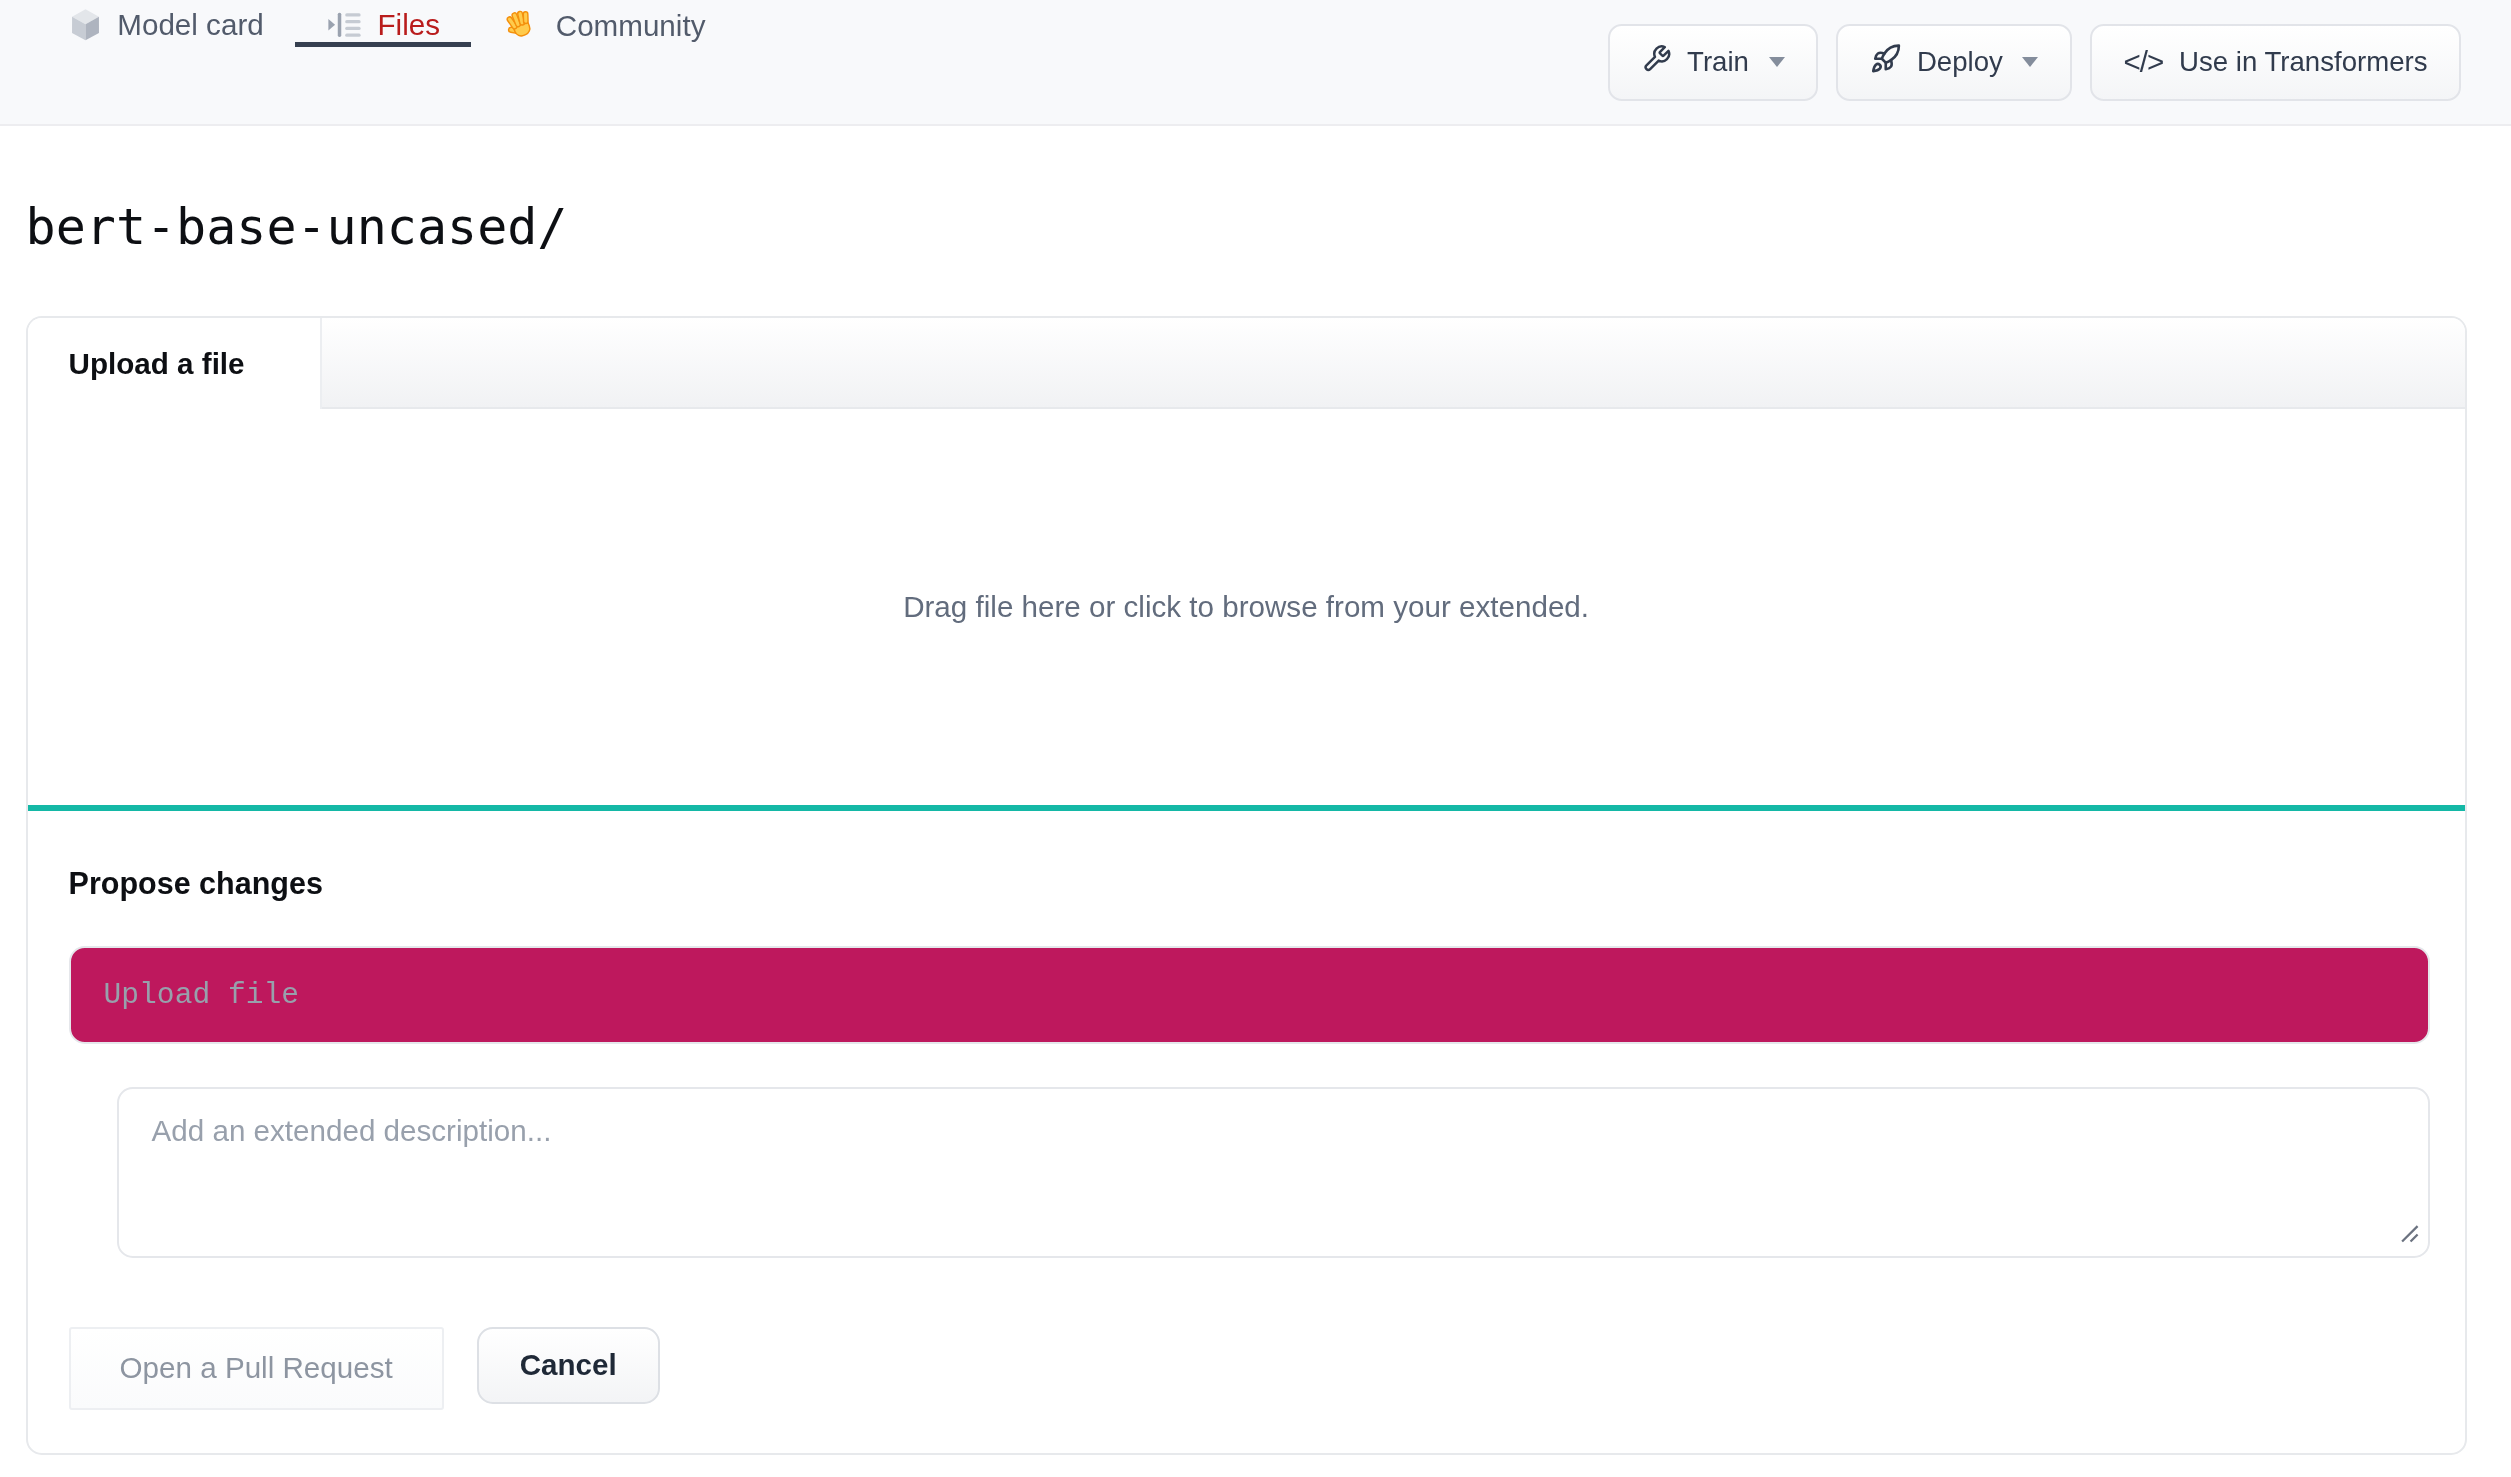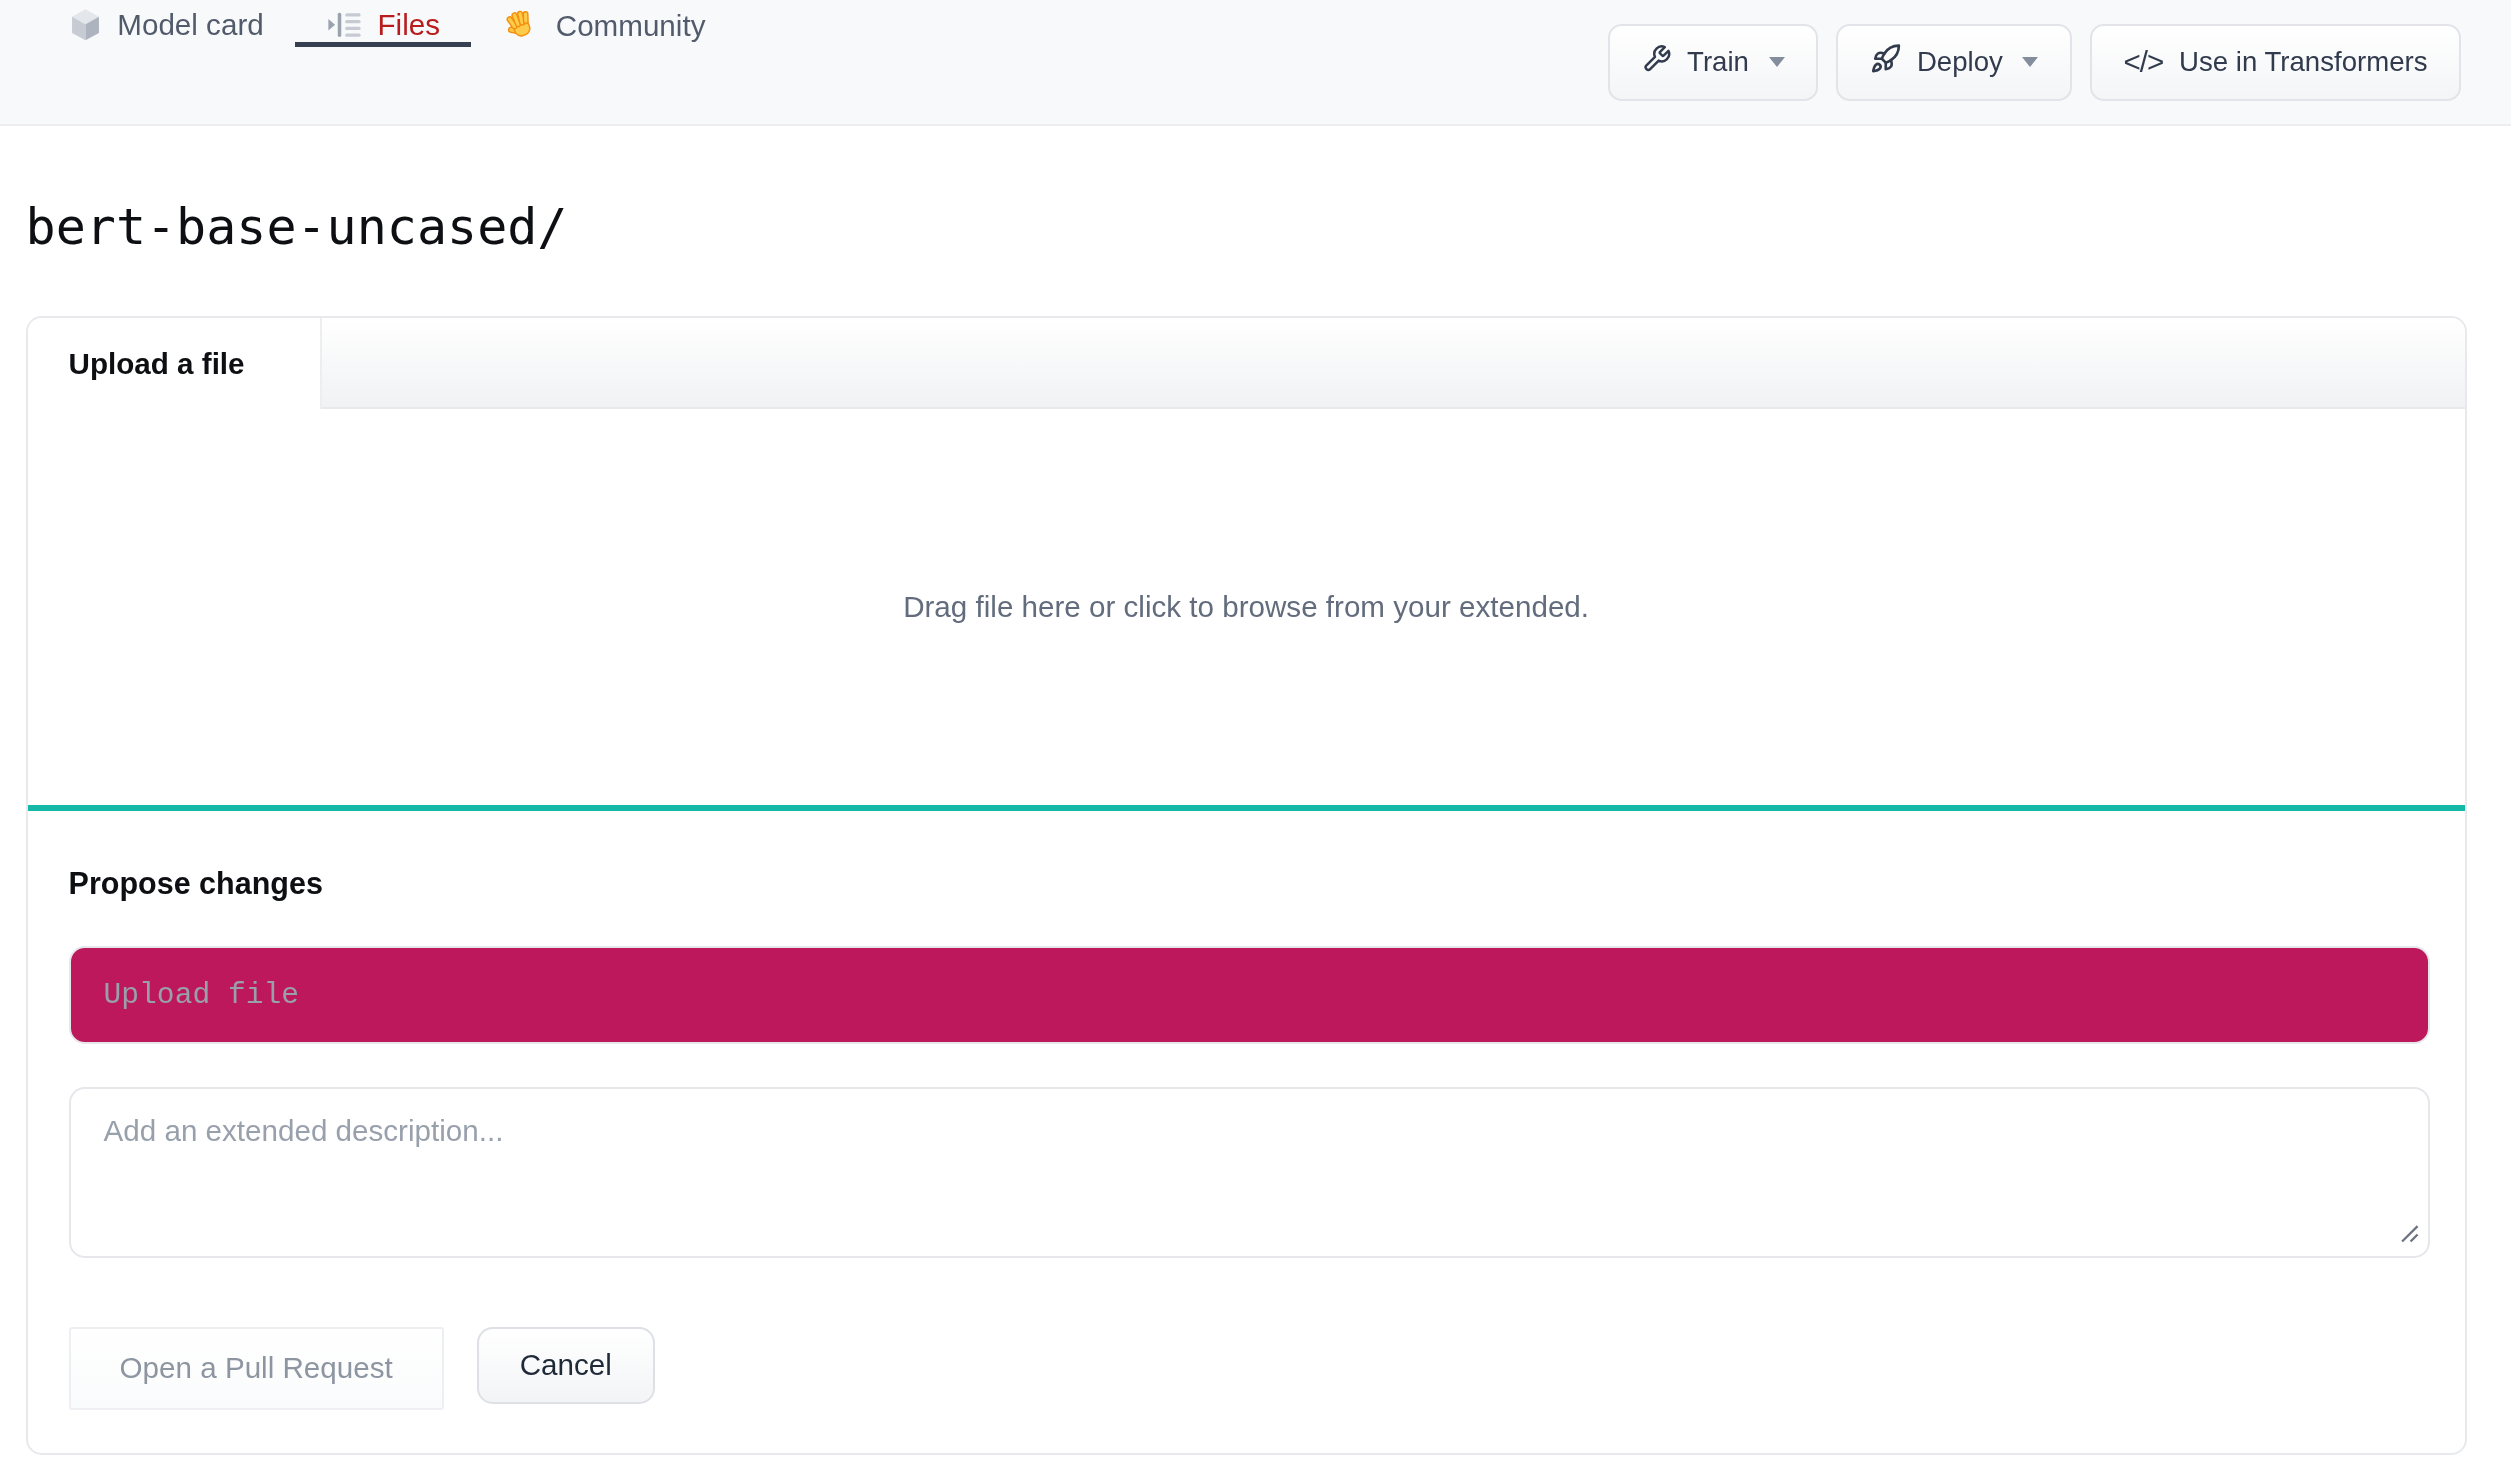--- a/index.html
+++ b/index.html
@@ -108,21 +108,21 @@
   }
   .text-input {
     display: block; width: 100%;
     height: 98px;
     border: 2px solid #e5e7eb; border-radius: 15.8px;
     padding: 0 33px;
     font-size: 29.6px; color: #111318;
     font-family: Liberation Mono, monospace;
     outline: none; background: #be185d;
   }
-  .ta-wrap { position: relative; margin-top: 43px; }
+  .ta-wrap { position: relative; margin-top: 43px; margin-left: 48px; }
   .text-area {
     display: block; width: 100%;
     height: 171px;
     border: 2px solid #e5e7eb; border-radius: 15.8px;
     padding: 25.6px 33px;
     font-size: 29.6px; color: #111318;
     font-family: "Liberation Sans", sans-serif;
     outline: none; resize: none; background: #ffffff;
   }
   .resize-handle { position: absolute; right: 9.9px; bottom: 9.9px; }
@@ -134,21 +134,21 @@
     border: 2px solid #edeff2; border-radius: 3px;
     background: linear-gradient(to bottom, #ffffff, #fafbfc);
     font-size: 29.6px; color: #8d95a1;
     font-family: "Liberation Sans", sans-serif;
     cursor: pointer; white-space: nowrap;
   }
   .btn-cancel {
     height: 77px; padding: 0 41px;
     border: 2px solid #dde0e5; border-radius: 15.8px;
     background: linear-gradient(to bottom, #ffffff, #f3f4f6);
-    font-size: 29.6px; color: #1f2937; font-weight: normal;
+    font-size: 29.6px; color: #1f2937; font-weight: bold;
     font-family: "Liberation Sans", sans-serif;
     cursor: pointer; white-space: nowrap;
   }
 </style>
 </head>
 <body>
 
 <div>
 
   <header class="header">

